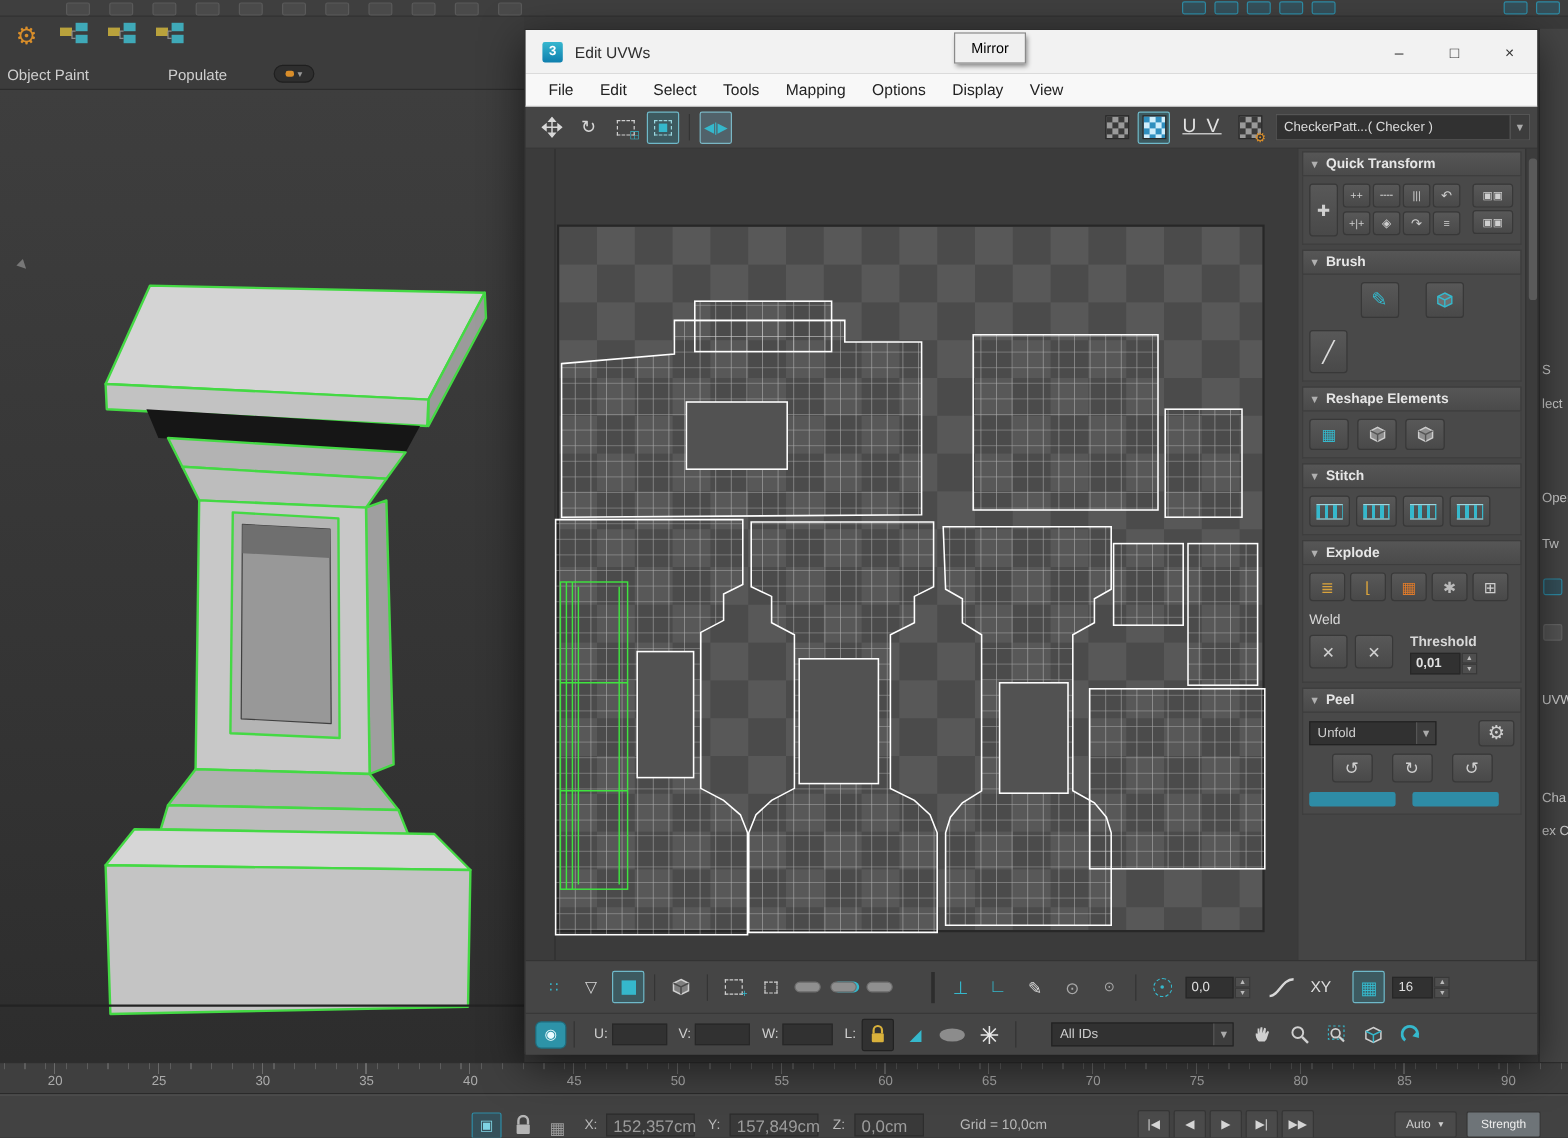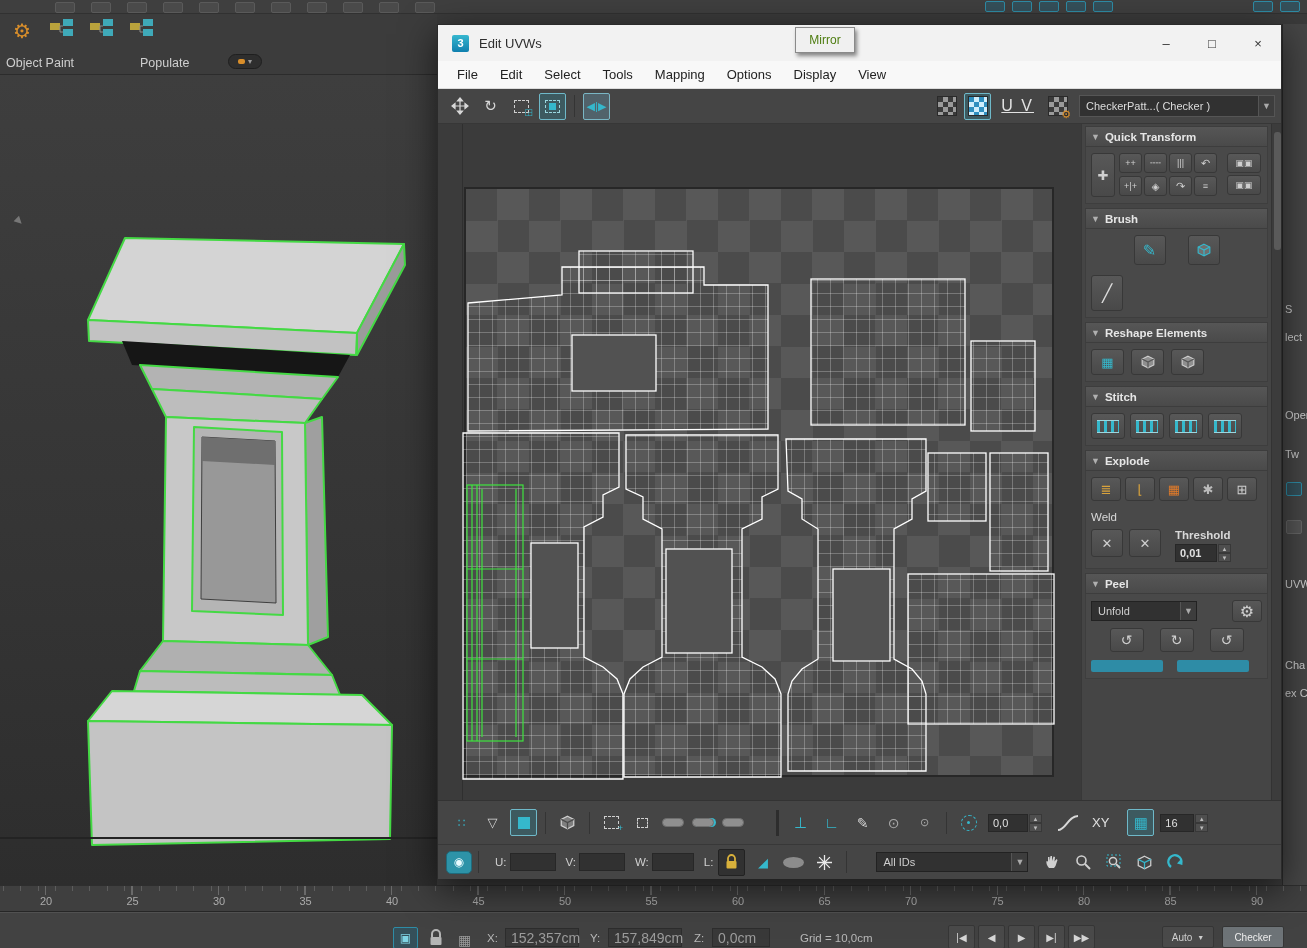--- a/index.html
+++ b/index.html
@@ -62,21 +62,21 @@
   .dlg-toolbar{position:absolute;left:0;top:64px;width:100%;height:35px;background:#454545;border-bottom:1px solid #373737;display:flex;align-items:center;padding:0 6px;}
   .tbtn{width:27px;height:27px;margin:0 2px;display:flex;align-items:center;justify-content:center;border:1px solid transparent;border-radius:2px;color:#d6d6d6;font-size:15px;}
   .tbtn.active{background:#3d5a60;border-color:#6fb9c9;}
   .tbtn.hovered{background:#51626a;border-color:#7ab6c4;}
   .teal{color:#35b8cc;}
   .sep{width:1px;height:22px;background:#343434;margin:0 6px;}
   .checker-ico{width:20px;height:20px;border:1px solid #2a2a2a;
     background-image:conic-gradient(#9a9a9a 90deg,#3a3a3a 90deg 180deg,#9a9a9a 180deg 270deg,#3a3a3a 270deg);background-size:10px 10px;}
   .checker-ico.blue{background-image:conic-gradient(#cfeefc 90deg,#2f8fbf 90deg 180deg,#cfeefc 180deg 270deg,#2f8fbf 270deg);}
   .uv-label{color:#e2e2e2;font-size:16px;letter-spacing:2px;margin:0 8px;text-decoration:underline;}
-  .tex-dropdown{width:196px;height:22px;background:#313131;border:1px solid #555;margin-left:6px;display:flex;align-items:center;color:#dcdcdc;font-size:11px;padding-left:6px;}
+  .tex-dropdown{width:212px;height:22px;background:#313131;border:1px solid #555;margin-left:6px;display:flex;align-items:center;color:#dcdcdc;font-size:11px;padding-left:6px;}
   .dd-arrow{margin-left:auto;width:16px;height:100%;border-left:1px solid #555;display:flex;align-items:center;justify-content:center;color:#aaa;font-size:9px;background:#3d3d3d;}
 
   .dlg-content{position:absolute;left:0;top:99px;width:100%;height:676px;background:#3b3b3b;overflow:hidden;}
   .axis-line{position:absolute;left:24px;top:0;width:1px;height:100%;background:#2f2f2f;}
   .uv-canvas{position:absolute;left:26px;top:63px;width:590px;height:590px;border:2px solid #272727;
     background-color:#4f4f4f;
     background-image:conic-gradient(#585858 90deg,#4b4b4b 90deg 180deg,#585858 180deg 270deg,#4b4b4b 270deg);
     background-size:63px 63px;}
   .uv-svg{position:absolute;left:0;top:0;overflow:visible;}
 
@@ -104,21 +104,21 @@
   .sfield{width:46px;height:18px;background:#313131;border:1px solid #272727;}
   .marquee{width:15px;height:13px;border:1px dashed #cfcfcf;position:relative;}
   .marquee .plus{position:absolute;right:-5px;bottom:-5px;color:#35b8cc;font-size:9px;}
   .pill{width:22px;height:9px;background:#8f8f8f;border-radius:5px;margin:0 4px;border:1px solid #6f6f6f;}
   .dash-circle{width:16px;height:16px;border:1.5px dashed #35b8cc;border-radius:50%;display:flex;align-items:center;justify-content:center;}
   .dash-circle i{width:3px;height:3px;background:#35b8cc;border-radius:50%;}
   .round-teal{width:26px;height:23px;background:#2d93a8;border-radius:5px;display:flex;align-items:center;justify-content:center;color:#eafcff;font-size:12px;border:1px solid #1f6b7c;}
   .ellipse-ico{width:21px;height:11px;background:#8c8c8c;border-radius:50%;}
   .ids-dropdown{width:152px;height:20px;background:#313131;border:1px solid #222;display:flex;align-items:center;color:#cfcfcf;font-size:11px;padding-left:6px;margin-left:23px;}
 
-  .tooltip{position:absolute;left:795px;top:27px;min-width:60px;height:26px;background:#f0f0f0;border:1px solid #8a8a8a;box-shadow:2px 3px 4px rgba(0,0,0,.45);color:#4d7c0f;font-size:12px;display:flex;align-items:center;justify-content:center;padding:0 8px;z-index:60;}
+  .tooltip{position:absolute;left:795px;top:27px;min-width:60px;height:26px;background:#f0f0f0;border:1px solid #8a8a8a;box-shadow:2px 3px 4px rgba(0,0,0,.45);color:#000000;font-size:12px;display:flex;align-items:center;justify-content:center;padding:0 8px;z-index:60;}
 </style>
 </head>
 <body>
 
 <div class="screen">
 
   <div class="top-strip">
     <div id="left-stubs">
         <div class="stub"></div>
         <div class="stub"></div>
@@ -263,21 +263,21 @@
       <div class="play-btn">|◀</div>
       <div class="play-btn">◀</div>
       <div class="play-btn">▶</div>
       <div class="play-btn">▶|</div>
       <div class="play-btn">▶▶</div>
     </div>
     <div class="sb-btn" style="left:1162px;width:52px">
         <span>Auto</span>
         <span style="margin-left:5px;font-size:7px">▼</span>
       </div>
-    <div class="sb-btn" style="left:1222px;width:62px;background:#6e7478;color:#eee">Checker</div>
+    <div class="sb-btn" style="left:1222px;width:62px;background:#6e7478;color:#eee">Strength</div>
   </div>
 
   <div class="dialog">
 
     <div class="titlebar">
       <div class="dlg-logo">3</div>
       <span class="dlg-title">Edit UVWs</span>
       <div class="win-controls">
         <div class="win-btn">–</div>
         <div class="win-btn">□</div>

